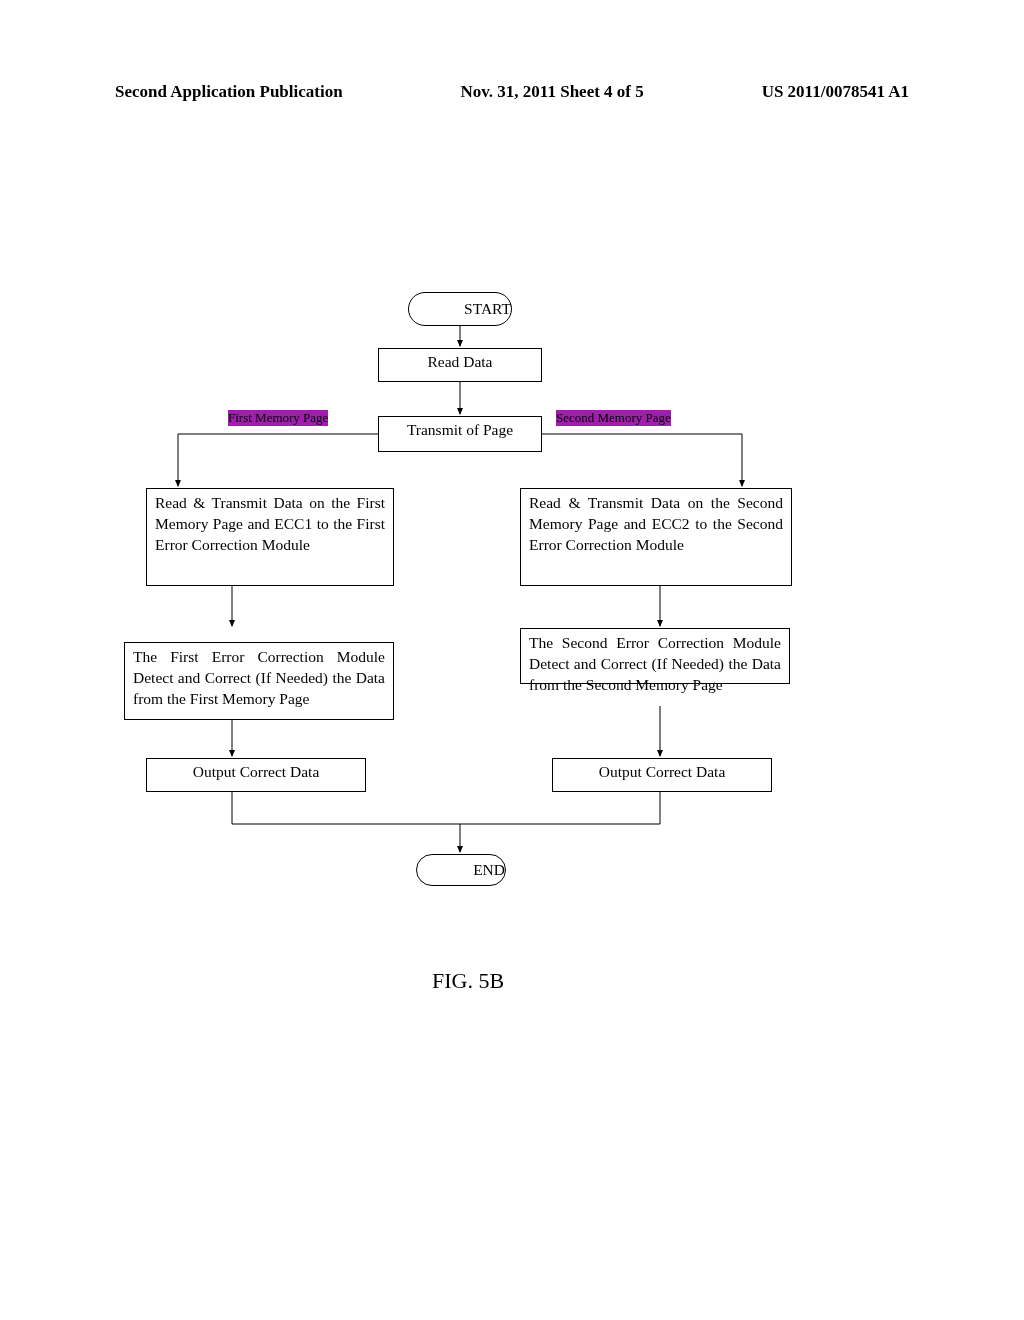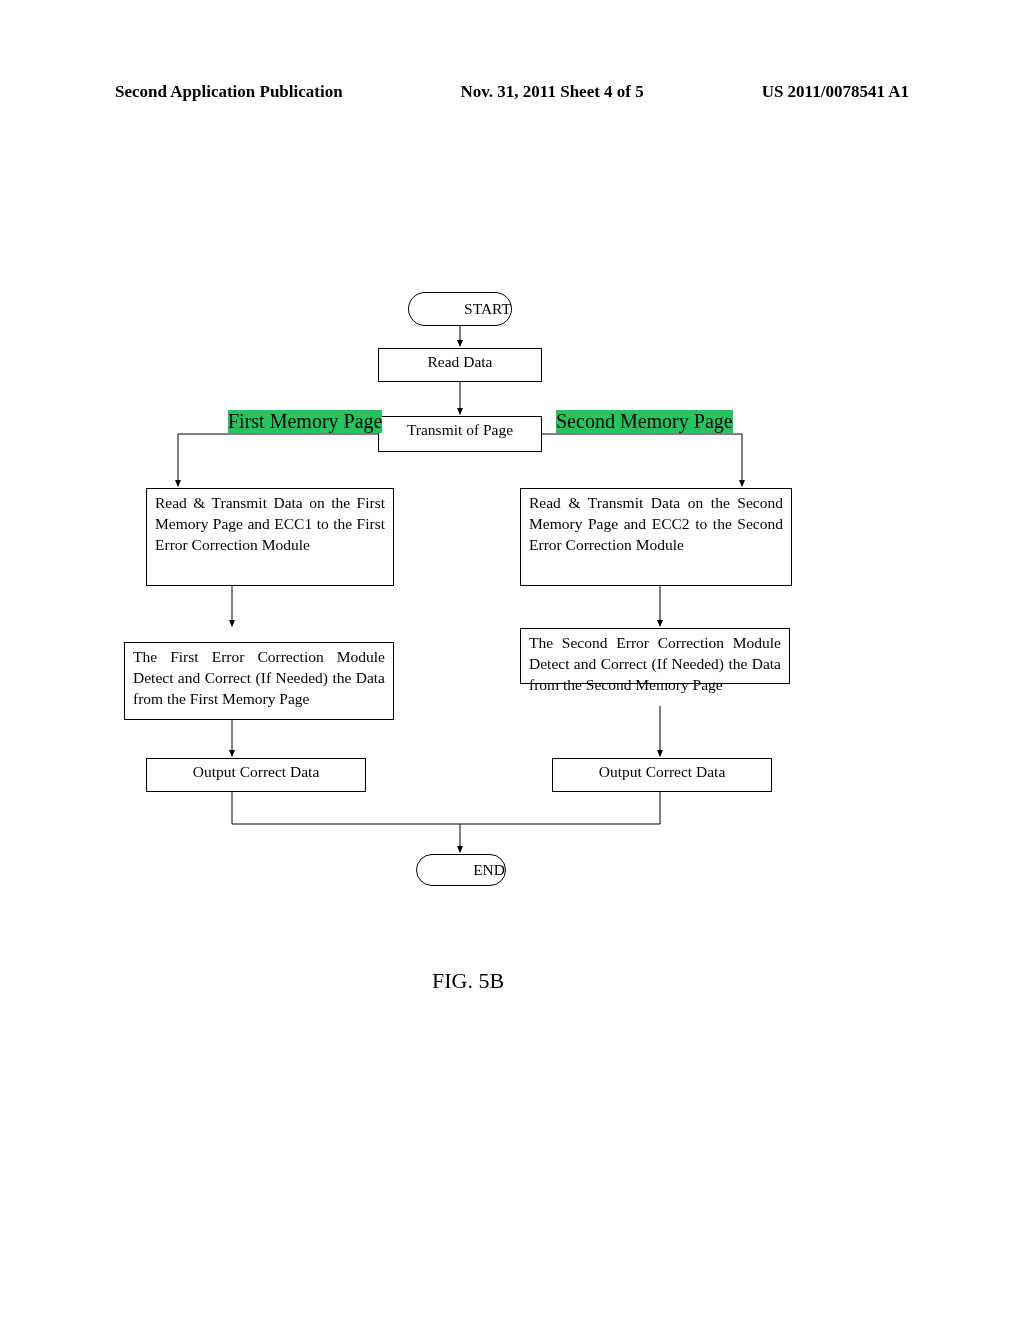--- a/index.html
+++ b/index.html
@@ -46,22 +46,22 @@
       border: 1px solid #000;
       border-radius: 18px;
       background: #fff;
       font-size: 15.5px;
       display: flex;
       align-items: center;
       justify-content: flex-end;
     }
     .label {
       position: absolute;
-      font-size: 20px;
-      background: #22c55e;
+      font-size: 13px;
+      background: #a21caf;
     }
     .figcap {
       position: absolute;
       font-size: 22px;
     }
     svg.connector {
       position: absolute;
       top: 0;
       left: 0;
       width: 1024px;

